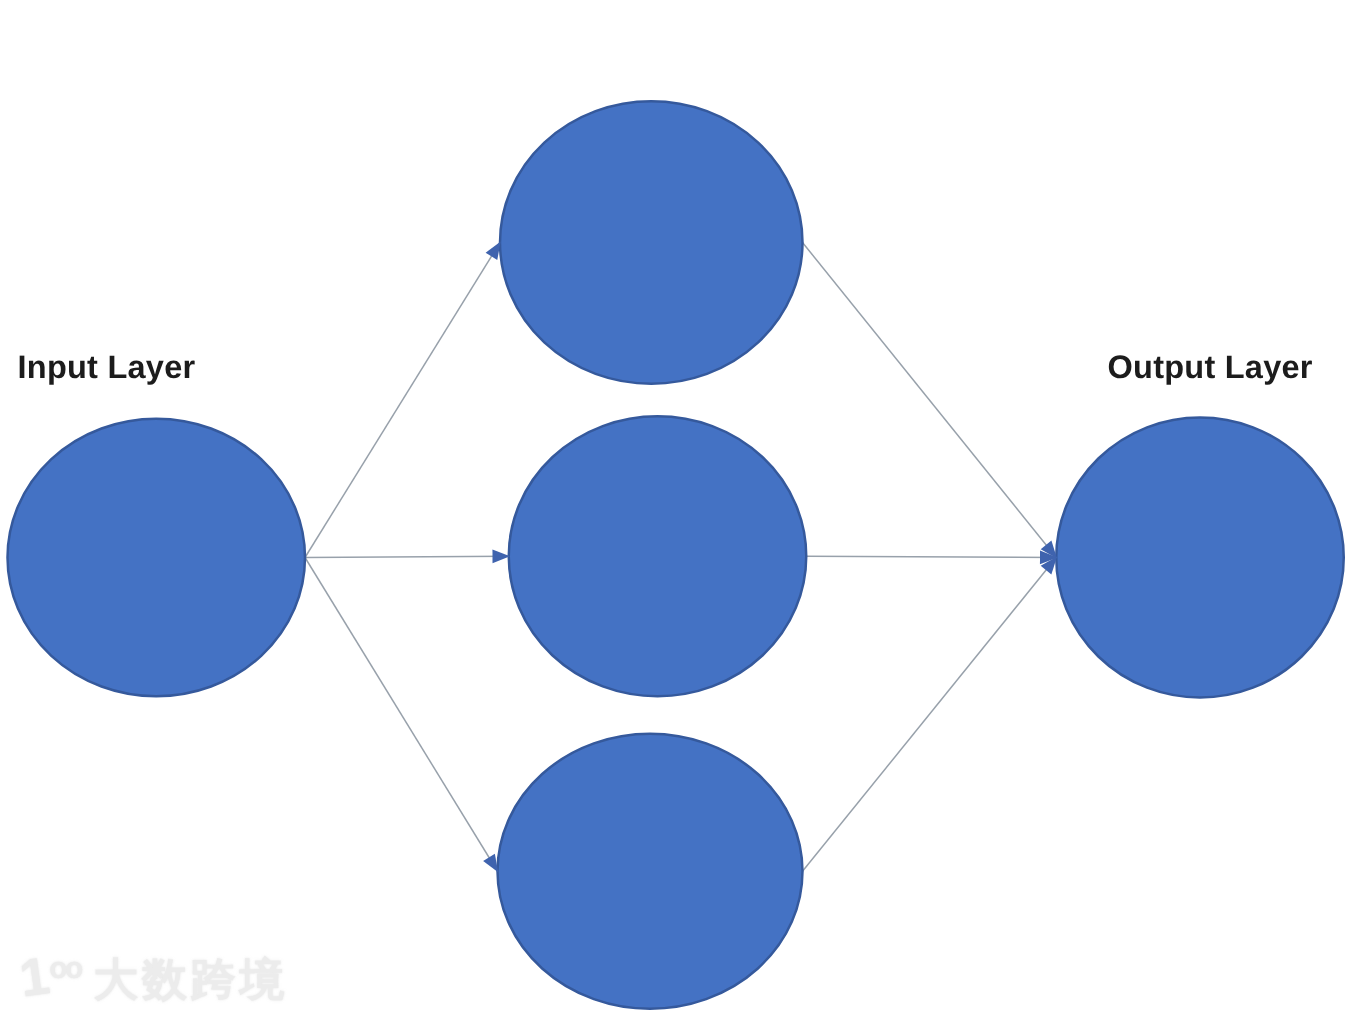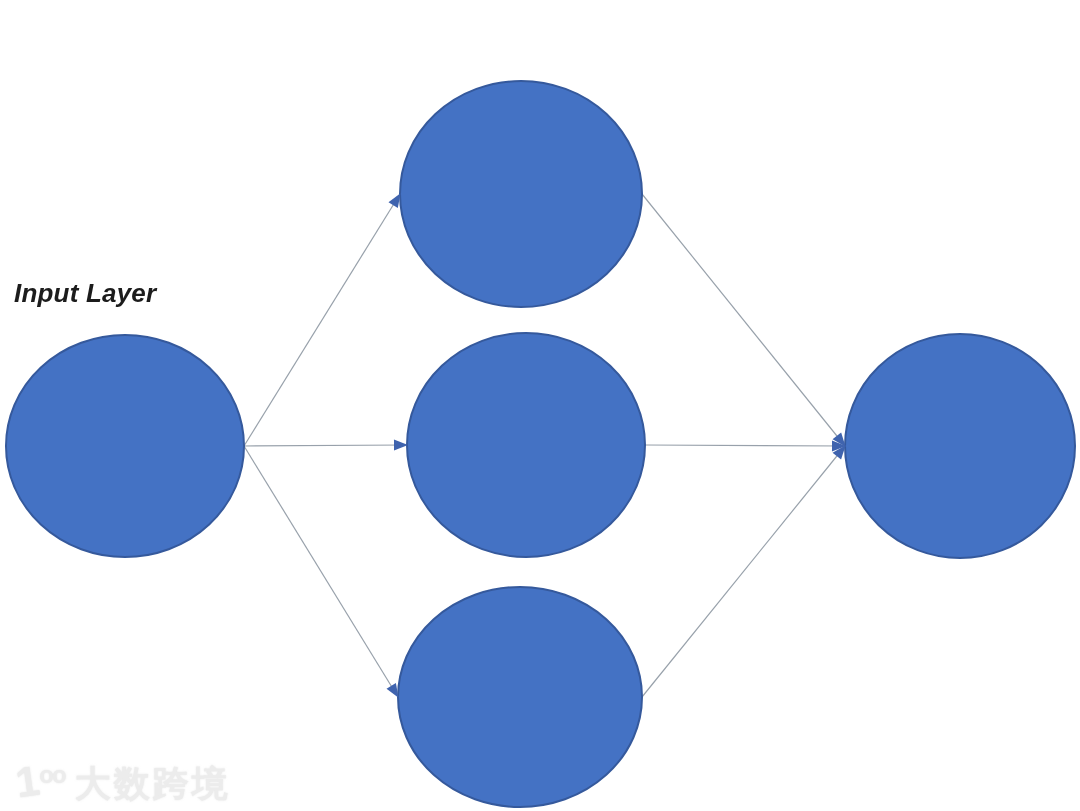--- a/index.html
+++ b/index.html
@@ -17,21 +17,21 @@
     width: 1080px; height: 811px;
   }
   .layer-label {
     position: absolute;
     font-size: 26px;
     font-weight: 600;
     color: #1c1c1c;
     white-space: nowrap;
     letter-spacing: 0.2px;
   }
-  .label-input  { left: 14px;  top: 278px; font-style: italic; }
+  .label-input  { left: 14px;  top: 278px; }
   .label-hidden { left: 441px; top: 9px; }
   .label-output { left: 886px; top: 278px; }
   .watermark {
     position: absolute;
     left: 16px;
     top: 762px;
     display: flex;
     align-items: flex-start;
     color: #ececec;
     text-shadow: 0 0 2px rgba(205,205,205,0.55);
@@ -87,20 +87,21 @@
       <path d="M1,0 L-13,5.5 L-13,-5.5 Z" fill="#3f63ae" transform="translate(407,445) rotate(-0.351503439873352)"></path>
       <path d="M1,0 L-13,5.5 L-13,-5.5 Z" fill="#3f63ae" transform="translate(398,697) rotate(58.468977058068546)"></path>
       <path d="M1,0 L-13,5.5 L-13,-5.5 Z" fill="#3f63ae" transform="translate(845,446) rotate(51.14662565964667)"></path>
       <path d="M1,0 L-13,5.5 L-13,-5.5 Z" fill="#3f63ae" transform="translate(845,446) rotate(0.2864765102770745)"></path>
       <path d="M1,0 L-13,5.5 L-13,-5.5 Z" fill="#3f63ae" transform="translate(845,446) rotate(-51.03528239661225)"></path>
     </svg>
 
 
   <div class="layer-label label-input">Input Layer</div>
 
+  <div class="layer-label label-output">Output Layer</div>
 
   <div class="watermark">
     <span class="wm-logo">
       <span class="wm-one">1</span>
       <span class="wm-oo">oo</span>
     </span>
     <span class="wm-brand">大数跨境</span>
   </div>
 
 </div>

